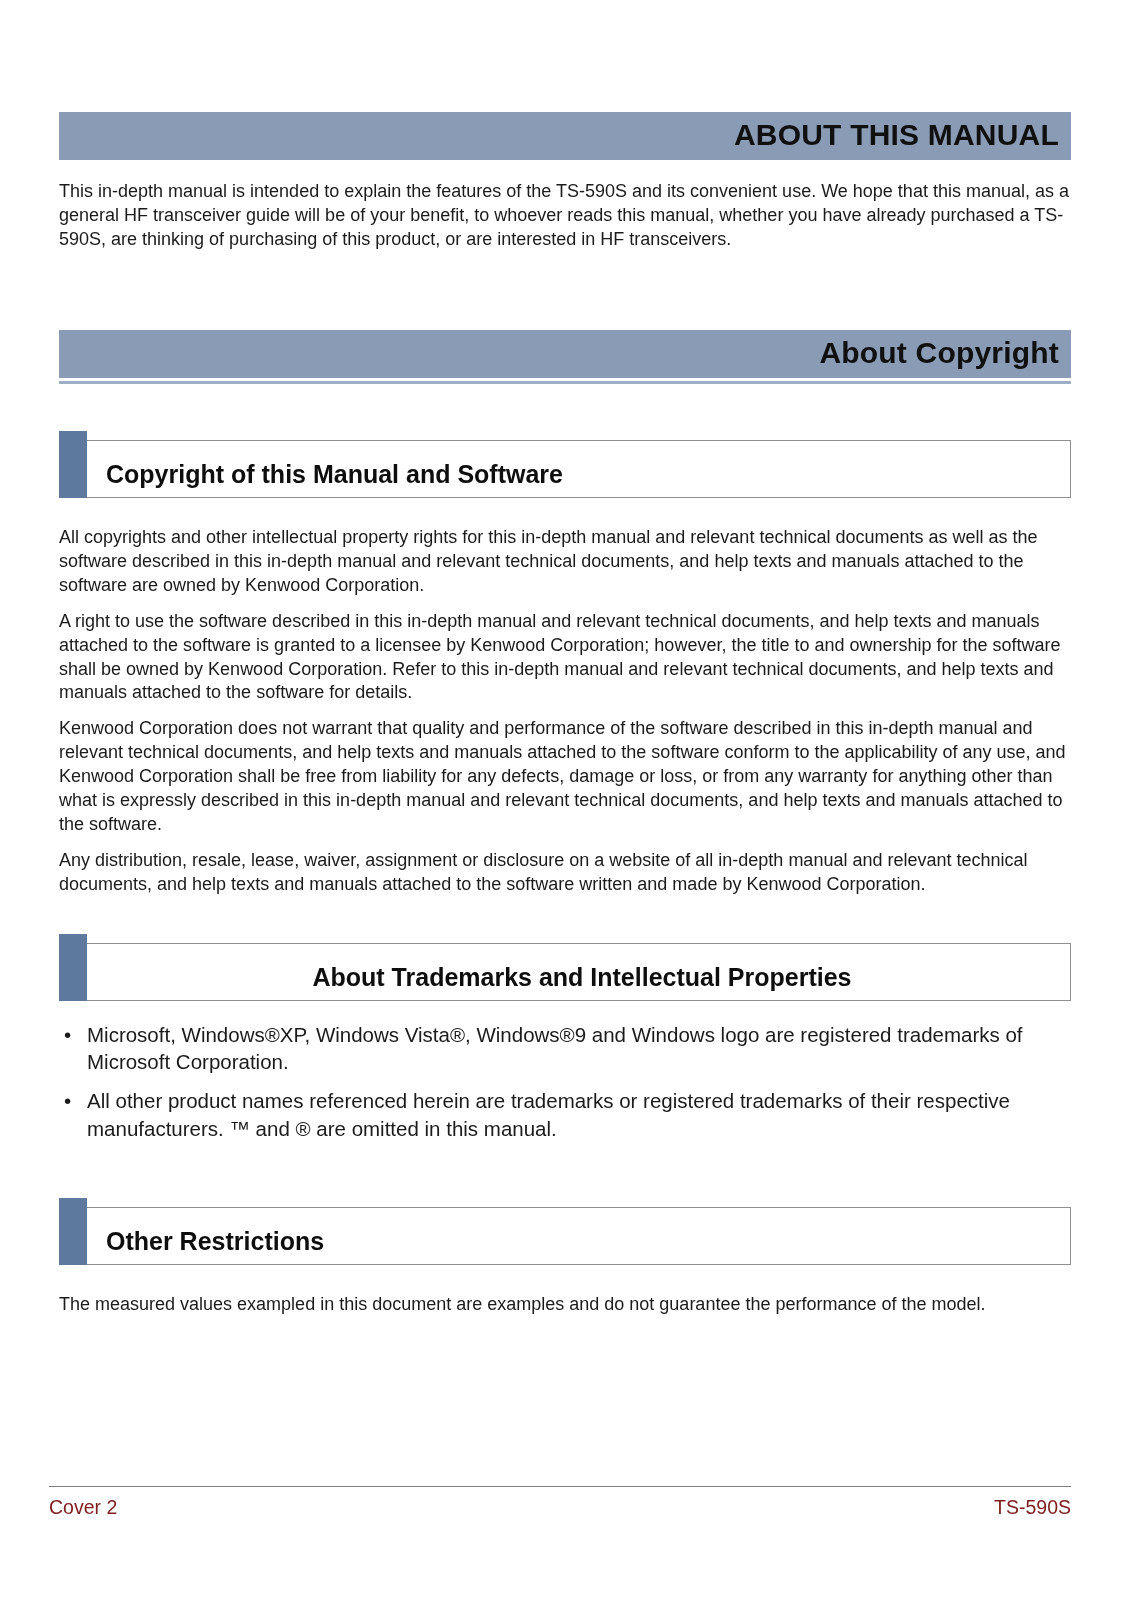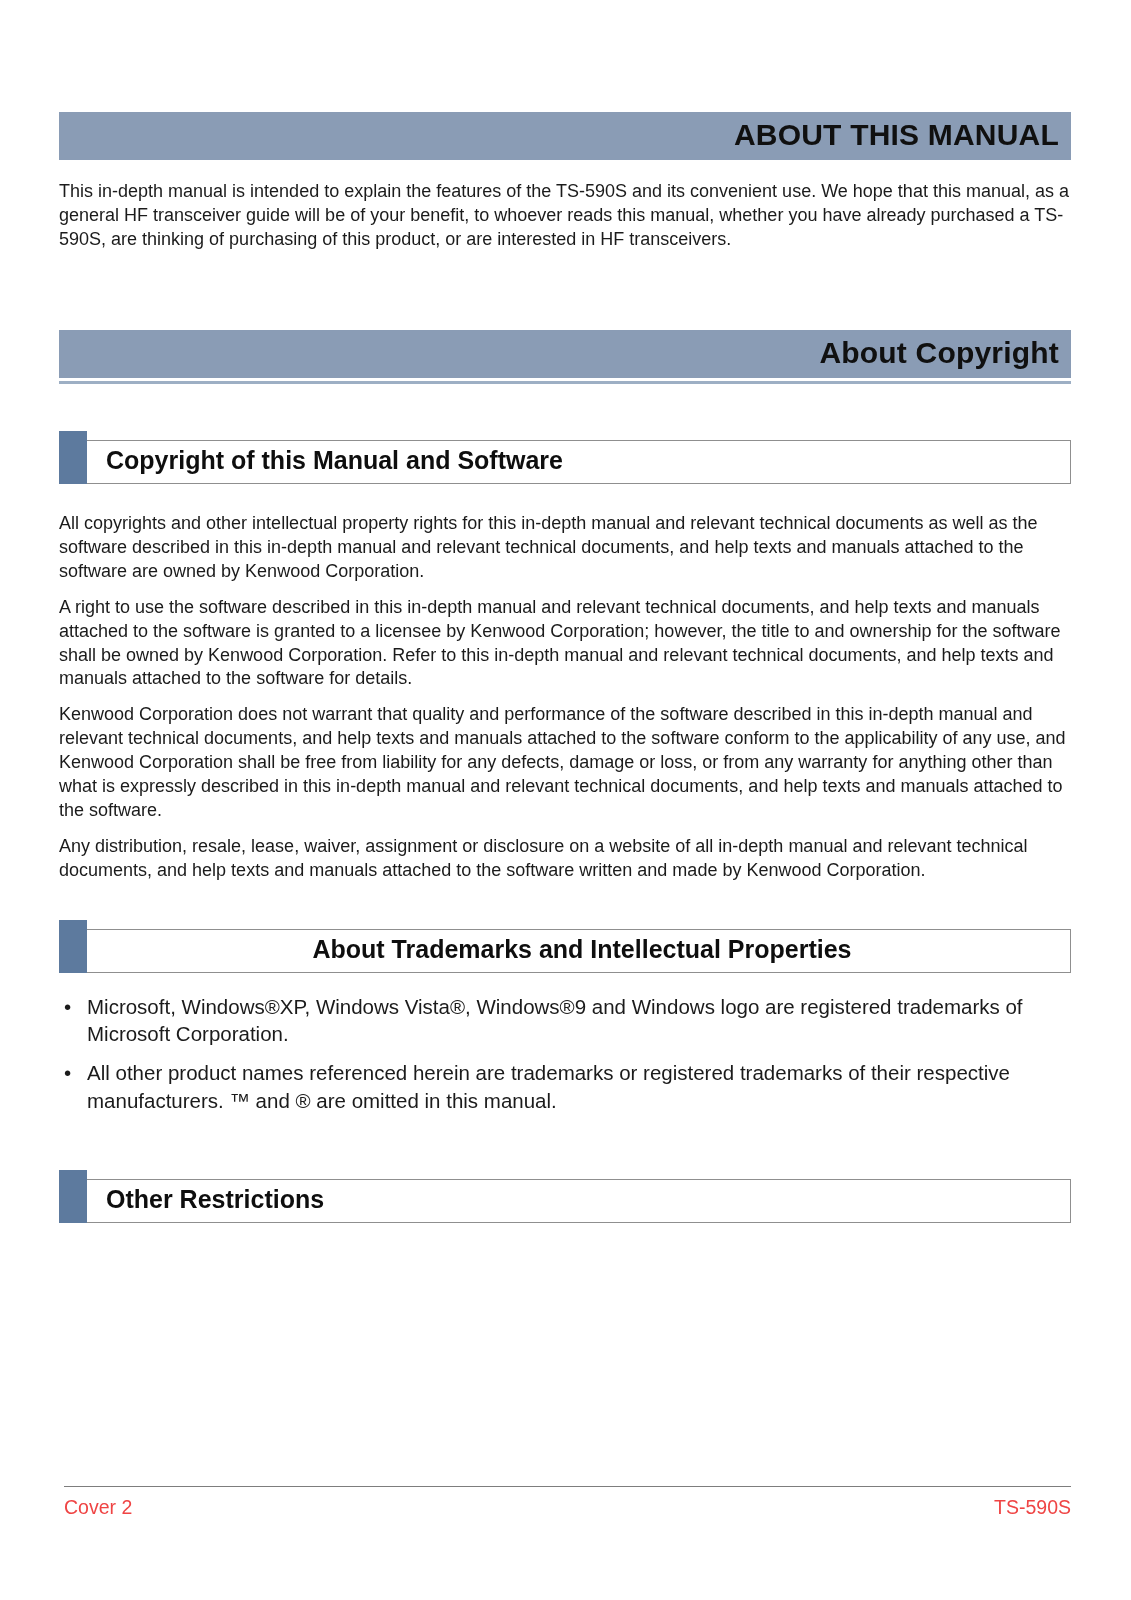--- a/index.html
+++ b/index.html
@@ -34,21 +34,21 @@
     margin-top:12px;
     color:#1b1b1b;
   }
   .intro { margin-top:20px; }
 
   .section-gap-lg { margin-top:78px; }
 
   .subheader {
     position:relative;
     border:1px solid #8f8f8f;
-    padding:5px 12px 8px 46px;
+    padding:19px 12px 8px 46px;
     font-size:25px;
     font-weight:bold;
     color:#0e0e0e;
     background:#ffffff;
   }
   .subheader .tab {
     position:absolute;
     left:-1px;
     top:-10px;
     bottom:-1px;
@@ -70,29 +70,29 @@
   }
   .bullet .dot {
     width:28px;
     flex:0 0 28px;
     padding-left:5px;
   }
   .bullet .btext { flex:1; }
 
   .footer {
     position:absolute;
-    left:64px;
+    left:49px;
     right:60px;
     top:1486px;
     border-top:1px solid #7d7d7d;
     display:flex;
     justify-content:space-between;
     padding-top:9px;
     font-size:19.5px;
-    color:#ef4444;
+    color:#7f1d1d;
     align-items:flex-end;
   }
 </style>
 </head>
 <body>
 
 <div class="content">
 
   <div class="banner">ABOUT THIS MANUAL</div>
 
@@ -127,19 +127,20 @@
       <span class="dot">•</span>
       <span class="btext">All other product names referenced herein are trademarks or registered trademarks of their respective manufacturers.  ™ and ® are omitted in this manual.</span>
     </div>
   </div>
 
   <div class="subheader sub3">
     <span class="tab"></span>
     <span>Other Restrictions</span>
   </div>
 
+  <p class="para first-para">The measured values exampled in this document are examples and do not guarantee the performance of the model.</p>
 
 </div>
 
 <div class="footer">
   <span>Cover 2</span>
   <span>TS-590S</span>
 </div>
 
 </body></html>

